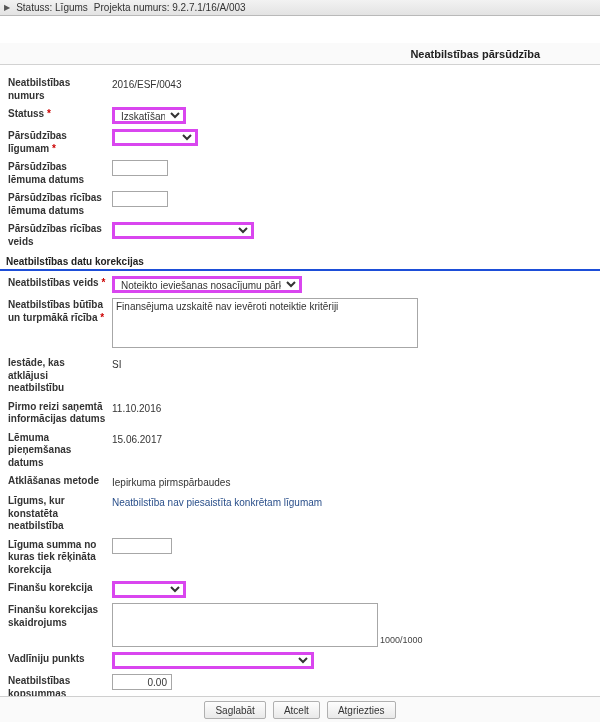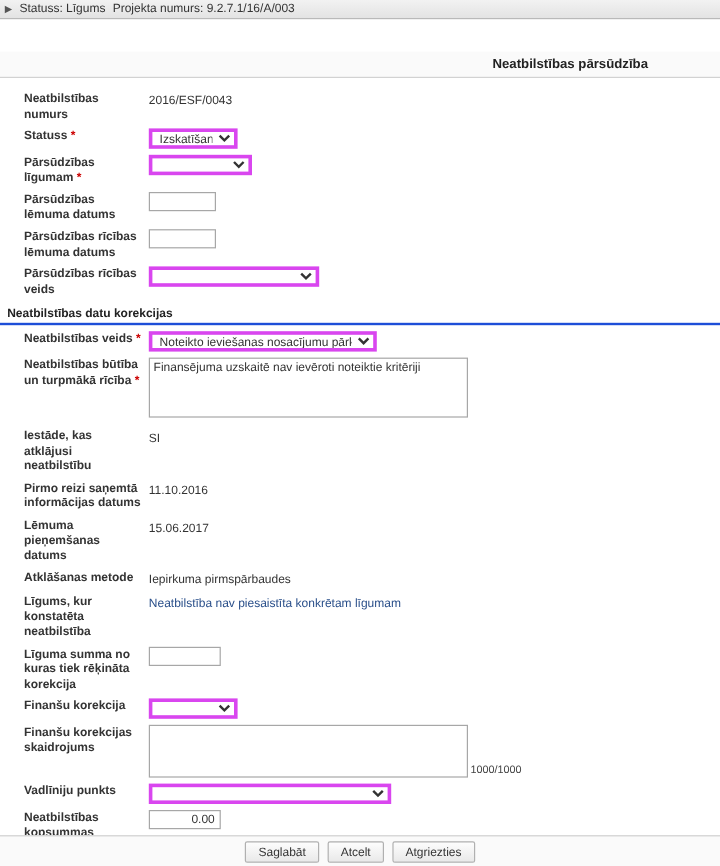--- a/index.html
+++ b/index.html
@@ -47,21 +47,21 @@
     margin-top: 27px;
   }
 
   
   .form {
     padding: 8px 0 0 0;
   }
   .row {
     display: flex;
     align-items: flex-start;
-    padding: 2px 12px;
+    padding: 2px 0;
     min-height: 18px;
   }
   .label {
     width: 112px;
     min-width: 112px;
     padding: 2px 6px 0 8px;
     font-weight: bold;
     font-size: 10px;
     line-height: 1.25;
     color: #333;
@@ -115,21 +115,21 @@
   textarea {
     font-family: "Liberation Sans", sans-serif;
     font-size: 10px;
     border: 1px solid #a7a7a7;
     background: #fff;
     color: #333;
     padding: 2px 3px;
     resize: none;
     overflow: auto;
   }
-  textarea.ta1 { width: 266px; height: 50px; }
+  textarea.ta1 { width: 306px; height: 50px; }
   textarea.ta2 { width: 266px; height: 44px; }
 
   .counter {
     font-size: 9px;
     color: #444;
     padding-left: 2px;
     margin-top: 10px;
   }
   .ta-wrap { display: flex; align-items: flex-end; }
 

